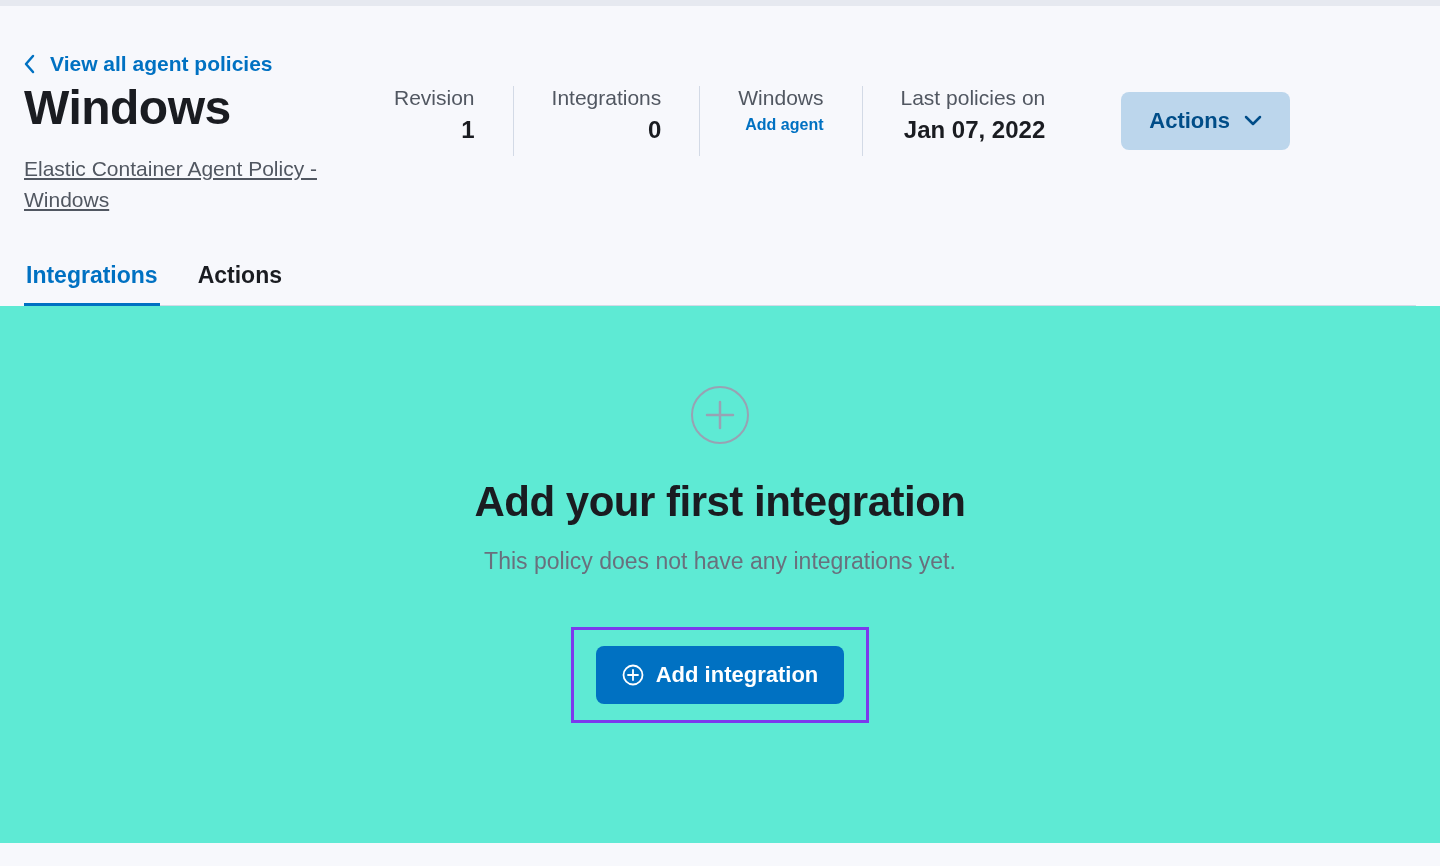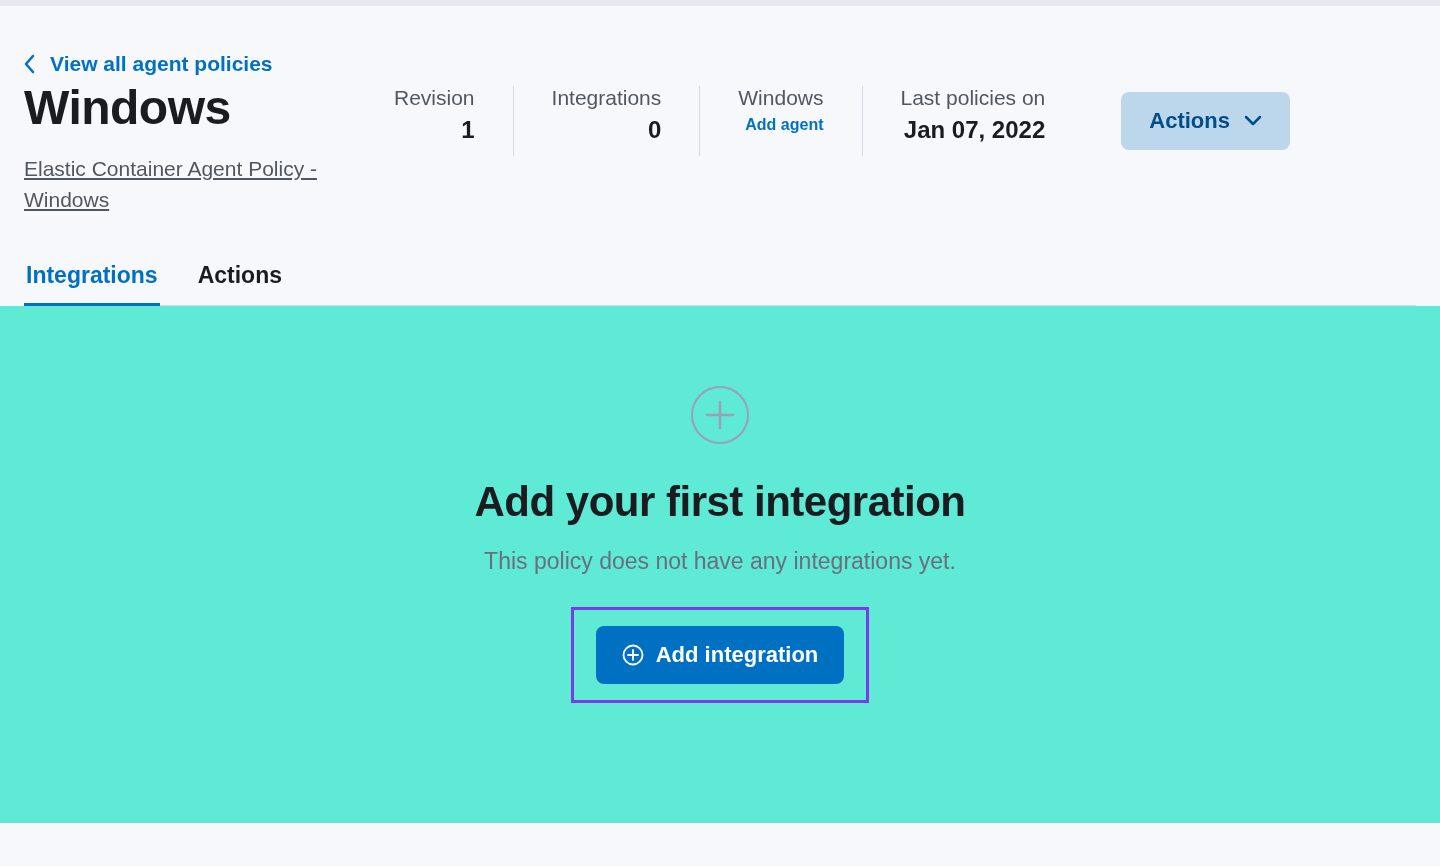--- a/index.html
+++ b/index.html
@@ -160,27 +160,27 @@
   .empty-icon svg { display: block; }
   .empty-title {
     font-size: 42px;
     font-weight: 800;
     letter-spacing: -0.5px;
     margin: 34px 0 0 0;
   }
   .empty-body {
     font-size: 23px;
     color: var(--text-muted);
-    margin: 22px 0 0 0;
+    margin: 22px 0 12px 0;
   }
   .highlight-box {
     display: inline-block;
     border: 3px solid var(--highlight);
     padding: 16px 22px;
-    margin-top: 32px;
+    margin-top: 40px;
   }
   .add-int-btn {
     background: var(--blue);
     color: #fff;
     border: none;
     border-radius: 8px;
     padding: 16px 26px;
     font-size: 22px;
     font-weight: 600;
     display: inline-flex;

